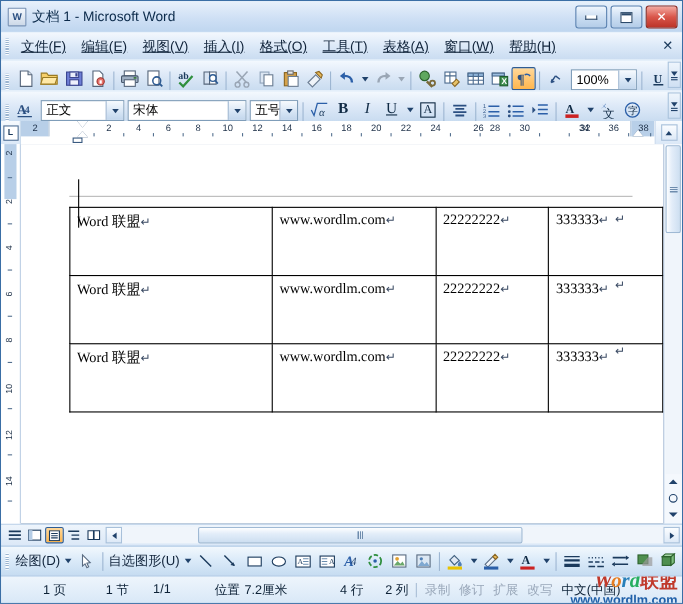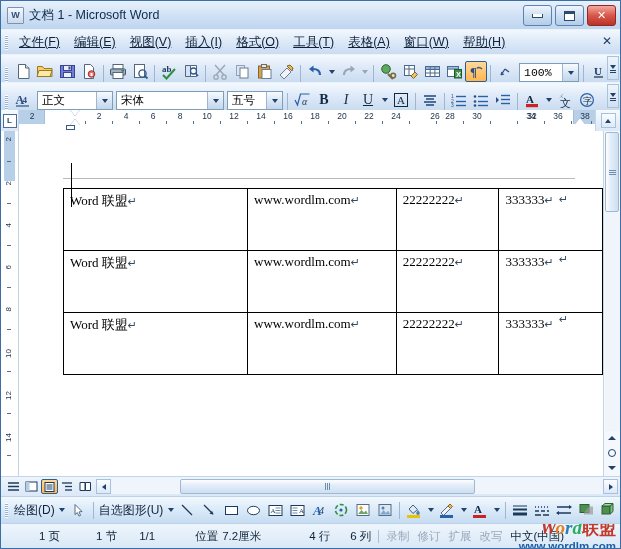--- a/index.html
+++ b/index.html
@@ -93,24 +93,24 @@
     height:19px;background:#fff;border:1px solid #7f9db9;
     display:flex;align-items:center;font-size:11.5px;color:#000;
     padding-left:4px;box-sizing:border-box;position:relative;
   }
   .combo .cbtn{
     width:15px;height:17px;position:absolute;right:0;top:0;
     background:linear-gradient(#f6fafe,#d5e4f4 60%,#c2d6ec);
     border-left:1px solid #9db6d2;
     display:flex;align-items:center;justify-content:center;
   }
-  .zoom-combo{width:63px;font-family:Liberation Mono, monospace;}
+  .zoom-combo{width:63px;}
   .style-combo{width:76px;}
   .font-combo{width:108px;}
-  .size-combo{width:56px;}
+  .size-combo{width:44px;}
   .tb-overflow{
     position:absolute;right:1px;top:1px;width:12px;height:24px;
     background:linear-gradient(#eef5fc,#cfe0f3);
     display:flex;flex-direction:column;align-items:center;justify-content:center;gap:1px;
     border:1px solid #aac3dd;box-sizing:border-box;
   }
   .tb-overflow .dd{width:0;height:0;border-left:3px solid transparent;border-right:3px solid transparent;border-top:4px solid #20426b;}
   .tb-overflow .bars{width:6px;height:1px;background:#20426b;box-shadow:0 2px 0 #20426b;}
 
   
@@ -971,21 +971,21 @@
     <div class="st">1 节</div>
     <div style="width:22px;"></div>
     <div class="st">1/1</div>
     <div style="width:40px;"></div>
     <div class="st">位置</div>
     <div style="width:4px;"></div>
     <div class="st">7.2厘米</div>
     <div style="width:48px;"></div>
     <div class="st">4 行</div>
     <div style="width:20px;"></div>
-    <div class="st">6 列</div>
+    <div class="st">2 列</div>
     <div class="stsep"></div>
     <div class="st dim">录制</div>
     <div style="width:8px;"></div>
     <div class="st dim">修订</div>
     <div style="width:8px;"></div>
     <div class="st dim">扩展</div>
     <div style="width:8px;"></div>
     <div class="st dim">改写</div>
     <div style="width:8px;"></div>
     <div class="st">中文(中国)</div>

